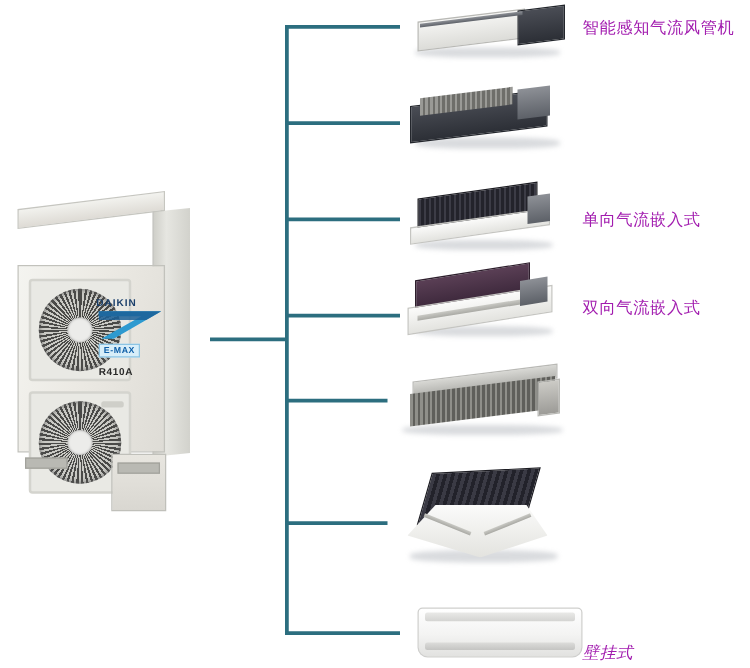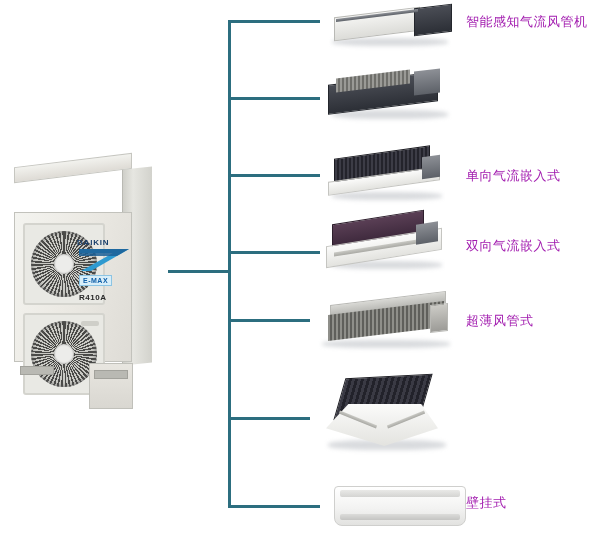--- a/index.html
+++ b/index.html
@@ -298,34 +298,33 @@
 
   <div class="product" style="top:288px; left:306px; width:160px; height:64px;">
     <div class="duct-shadow" style="left:16px; top:52px; width:128px; height:8px;"></div>
     <div class="duct-body" style="left:24px; top:10px; width:116px; height:12px; transform:skewY(-7deg);
                 background:linear-gradient(to bottom,#d8d8d4,#b6b6b2);"></div>
     <div class="duct-mid" style="left:22px; top:20px; width:116px; height:26px; transform:skewY(-7deg);
                 background:repeating-linear-gradient(90deg,#8f8f8a 0 2px,#5f5f5b 2px 4px);"></div>
     <div class="duct-body" style="left:124px; top:16px; width:18px; height:28px; transform:skewY(-7deg);
                 background:linear-gradient(to bottom,#cccbc6,#9c9b97);"></div>
   </div>
-  <div class="plabel" style="top:312px;">超薄风管式</div>
 
   <div class="product" style="top:368px; left:312px; width:150px; height:88px;">
     <div class="duct-shadow" style="left:16px; top:72px; width:118px; height:10px;"></div>
     <div class="cass-top" style="left:28px; top:8px; width:86px; height:42px; transform:skewX(-16deg) skewY(-3deg);
                 background:repeating-linear-gradient(90deg,#3a3a44 0 3px,#22222a 3px 6px);"></div>
     <div class="cass-panel" style="left:14px; top:36px; width:112px; height:42px;
                 clip-path: polygon(20% 0%, 85% 0%, 100% 58%, 52% 100%, 0% 58%);
                 border:none;"></div>
     <div class="cass-vent" style="left:26px; top:50px; width:40px; height:3px; transform:rotate(22deg);"></div>
     <div class="cass-vent" style="left:74px; top:50px; width:40px; height:3px; transform:rotate(-22deg);"></div>
   </div>
 
   <div class="product" style="top:480px; left:330px; width:140px; height:50px;">
     <div class="wall-body" style="left:4px; top:6px; width:132px; height:40px;"></div>
     <div class="wall-strip" style="left:10px; top:10px; width:120px; height:7px;"></div>
     <div class="wall-strip" style="left:10px; top:34px; width:120px; height:6px;
                 background:linear-gradient(to bottom,#dcdcda,#c4c4c2);"></div>
   </div>
-  <div class="plabel" style="top:494px;">壁挂式</div>
+  <div class="plabel" style="top:513px;font-style:italic;">壁挂式</div>
 
 </div>
 
 </body></html>

